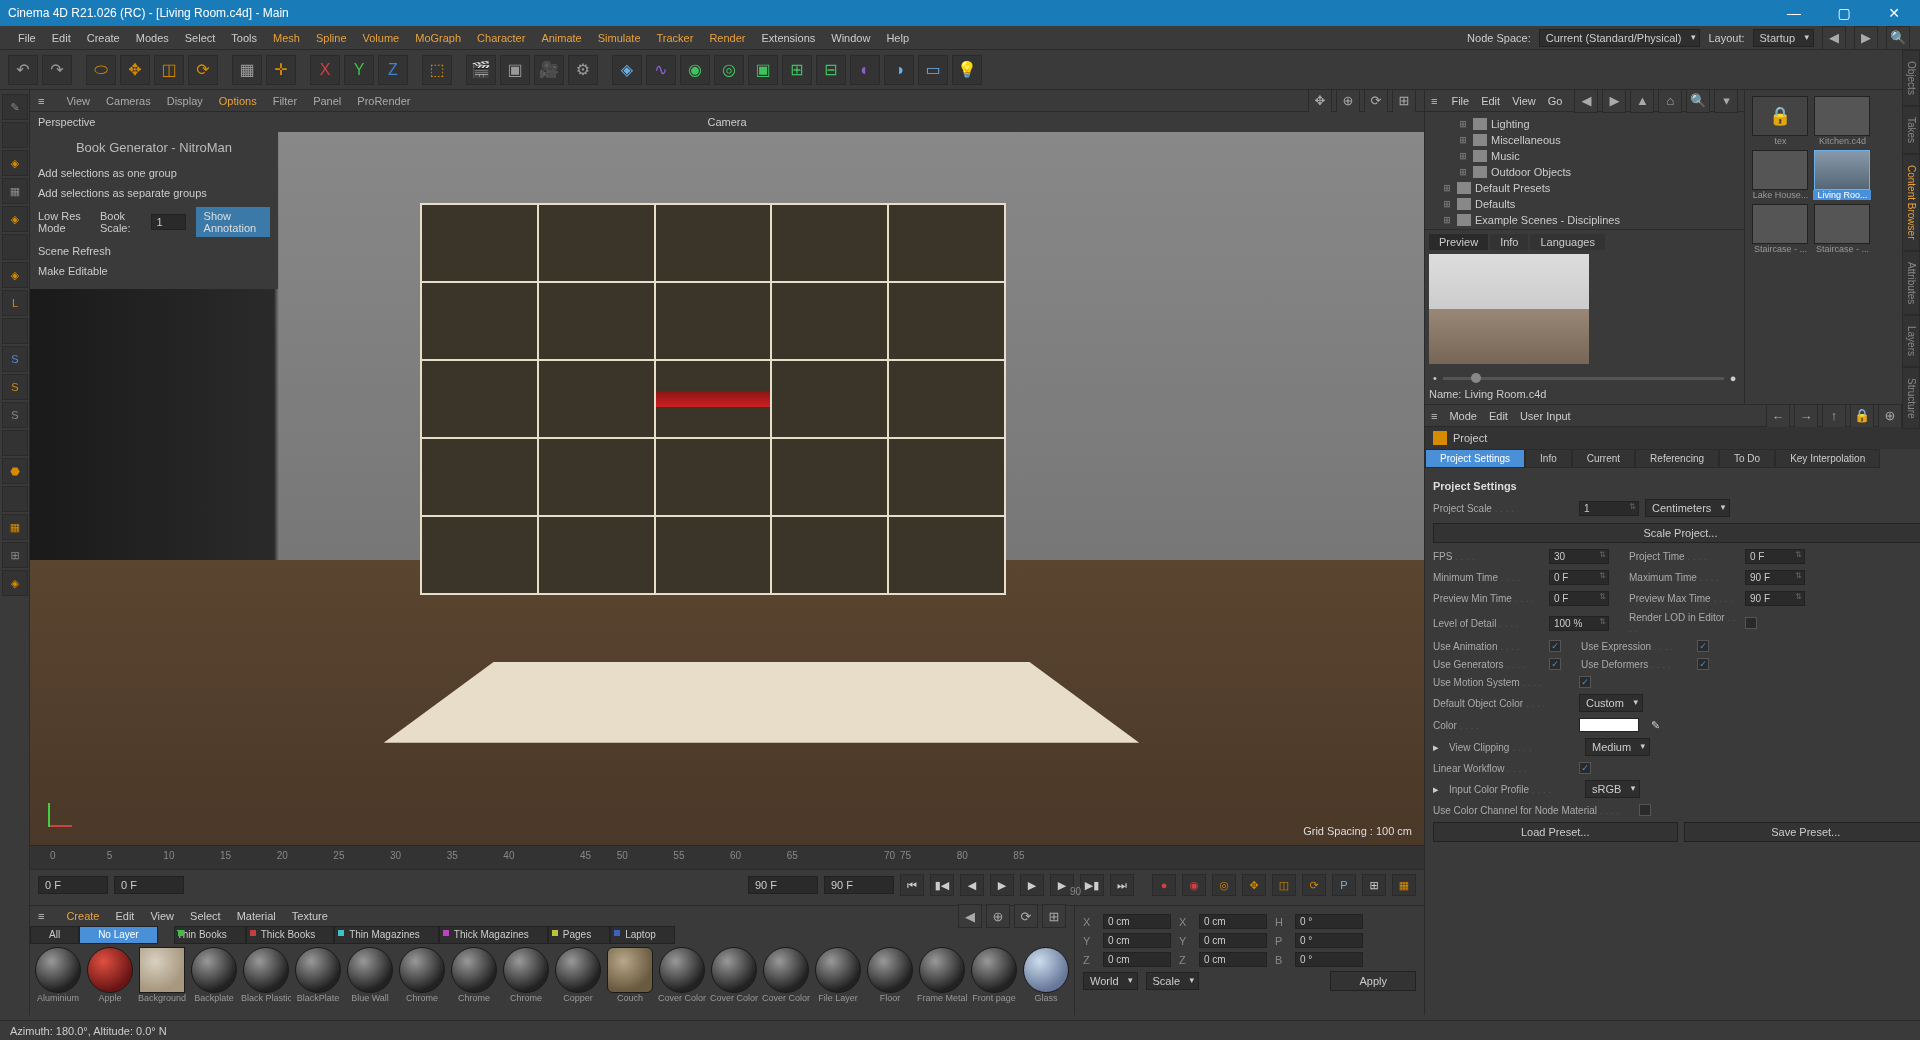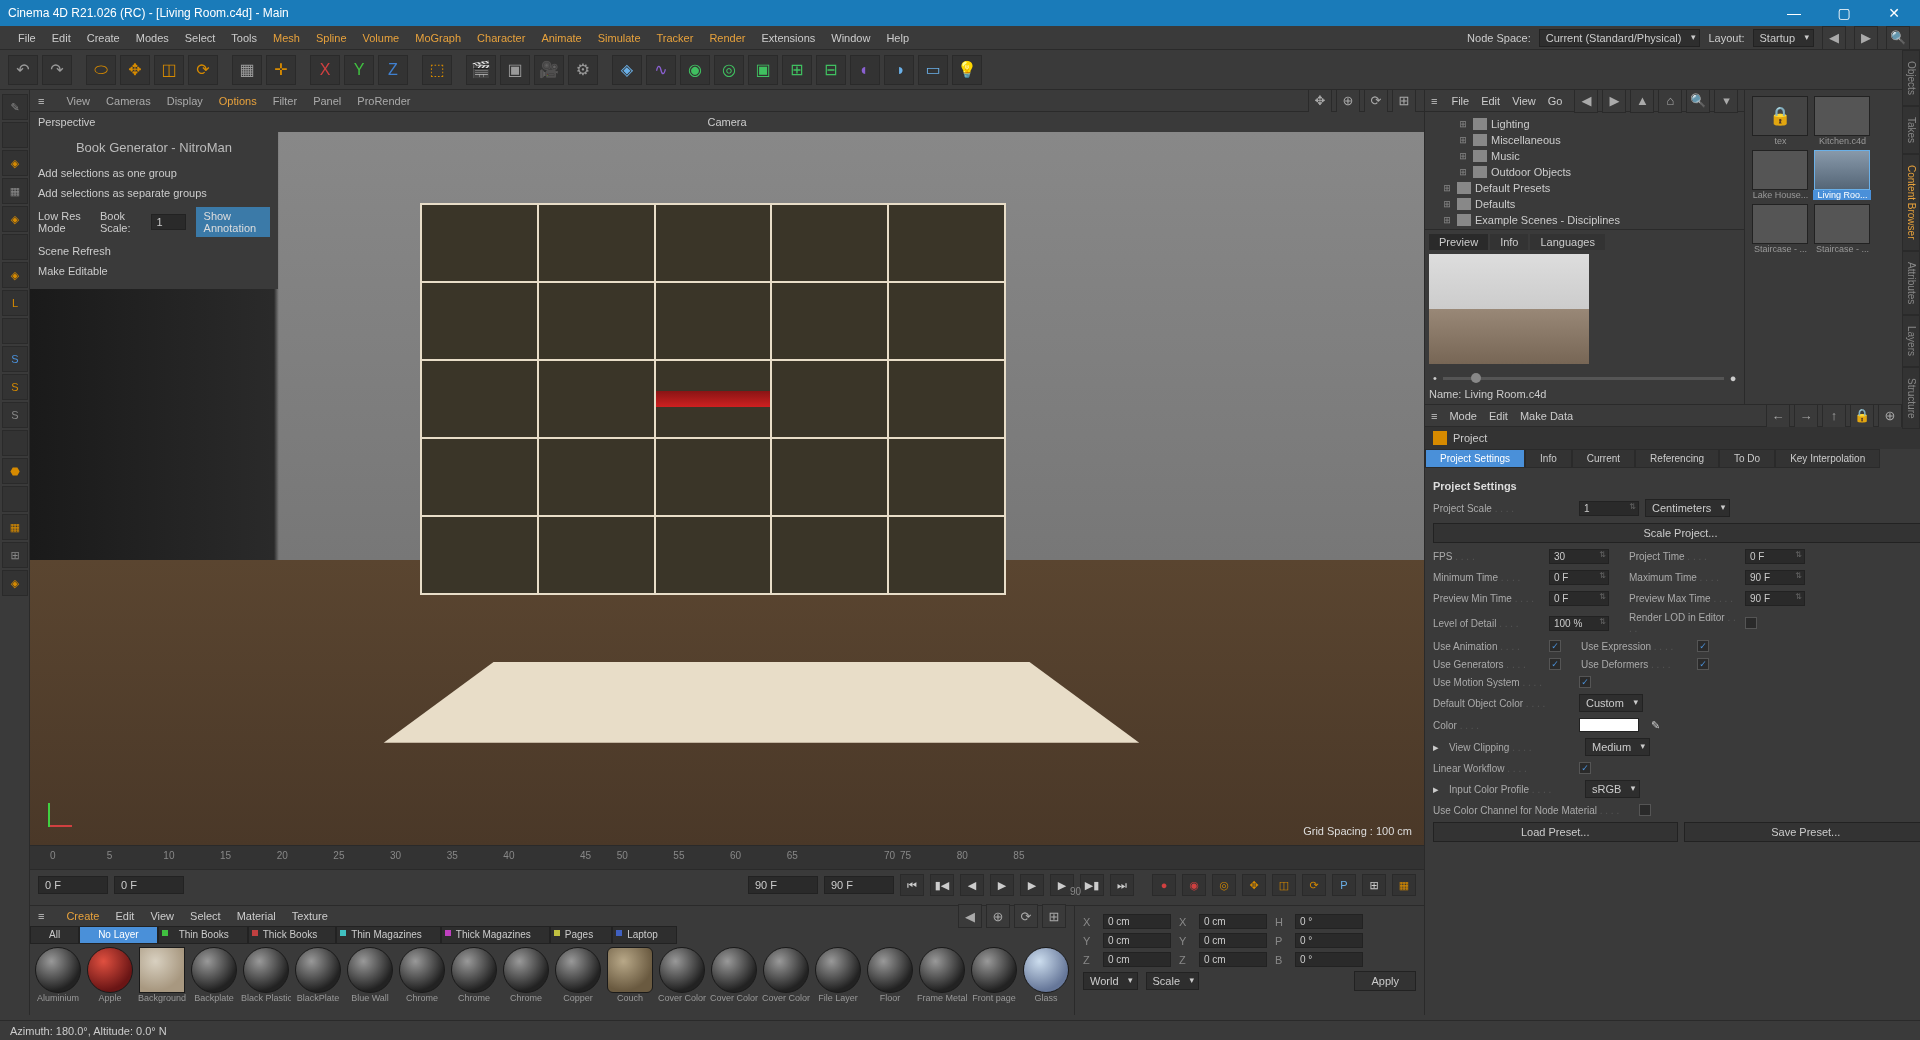--- a/index.html
+++ b/index.html
@@ -81,21 +81,21 @@
 .mat-ball.apple { background: radial-gradient(circle at 35% 30%, #e05040, #6a1515 70%); }
 .mat-ball.bg { background: radial-gradient(circle at 35% 30%, #d8d0c0, #a89880 70%); border-radius: 0; }
 .mat-ball.couch { background: radial-gradient(circle at 35% 30%, #b8a888, #6a5a40 70%); border-radius: 6px; }
 .mat-ball.glass { background: radial-gradient(circle at 35% 30%, #cde, #679 70%); }
 .mat-name { font-size: 9px; color: #999; white-space: nowrap; overflow: hidden; width: 100%; text-align: center; }
 
 .coord-panel { width: 350px; background: #3a3a3a; border-left: 1px solid #2a2a2a; padding: 8px; display: flex; flex-direction: column; gap: 4px; }
 .coord-row { display: flex; gap: 8px; align-items: center; }
 .coord-row label { width: 12px; color: #888; }
 .coord-field { background: #2a2a2a; border: 1px solid #222; padding: 1px 4px; width: 68px; font-size: 10px; }
-.apply-btn { background: #333; border: 1px solid #222; padding: 3px 16px; margin-left: auto; }
+.apply-btn { background: #333; border: 1px solid #222; padding: 3px 28px; margin-left: auto; }
 
 .right-panel { width: 512px; background: #3a3a3a; border-left: 1px solid #2a2a2a; display: flex; flex-direction: column; }
 .rp-top { height: 315px; display: flex; border-bottom: 1px solid #2a2a2a; }
 .tree-area { flex: 1; display: flex; flex-direction: column; }
 .tree-mbar { height: 22px; display: flex; align-items: center; padding: 0 6px; gap: 12px; border-bottom: 1px solid #2a2a2a; }
 .tree-mbar .hamburger { margin-right: 2px; }
 .tree-mbar .vright { margin-left: auto; display: flex; gap: 4px; }
 .tree-body { flex: 1; overflow: hidden; padding: 4px 0; }
 .tree-item { display: flex; align-items: center; padding: 2px 4px; gap: 4px; }
 .tree-item .exp { width: 12px; color: #888; font-size: 9px; text-align: center; }
@@ -396,21 +396,21 @@
           <div style="margin-left:auto;display:flex;gap:4px">
             <div class="icon-btn">◀</div>
             <div class="icon-btn">⊕</div>
             <div class="icon-btn">⟳</div>
             <div class="icon-btn">⊞</div>
           </div>
         </div>
         <div class="layer-tabs" id="layer-tabs">
             <div class="layer-tab">All</div>
             <div class="layer-tab active">No Layer</div>
-            <div class="layer-tab" style="padding-left: 20px;"><span class="dot" style="background: rgb(64, 192, 64);"></span>Thin Books</div>
+            <div class="layer-tab" style="padding-left: 2px; margin-left: 16px;"><span class="dot" style="background: rgb(64, 192, 64);"></span>Thin Books</div>
             <div class="layer-tab" style="padding-left: 14px;"><span class="dot" style="background: rgb(192, 64, 64);"></span>Thick Books</div>
             <div class="layer-tab" style="padding-left: 14px;"><span class="dot" style="background: rgb(64, 192, 192);"></span>Thin Magazines</div>
             <div class="layer-tab" style="padding-left: 14px;"><span class="dot" style="background: rgb(192, 64, 192);"></span>Thick Magazines</div>
             <div class="layer-tab" style="padding-left: 14px;"><span class="dot" style="background: rgb(192, 192, 64);"></span>Pages</div>
             <div class="layer-tab" style="padding-left: 14px;"><span class="dot" style="background: rgb(64, 96, 192);"></span>Laptop</div>
           </div>
         <div class="mat-grid" id="mat-grid">
             <div class="mat-swatch">
               <div class="mat-ball"></div>
               <div class="mat-name">Aluminium</div>
@@ -631,21 +631,21 @@
           </div>
       </div>
     </div>
 
     <div class="attr-area">
       <div class="attr-mbar">
         <span class="hamburger">≡</span>
         <div id="attr-menu-items" style="display:flex;gap:12px">
             <span>Mode</span>
             <span>Edit</span>
-            <span>Make Data</span>
+            <span>User Input</span>
           </div>
         <div class="vright">
           <div class="icon-btn">←</div>
           <div class="icon-btn">→</div>
           <div class="icon-btn">↑</div>
           <div class="icon-btn">🔒</div>
           <div class="icon-btn">⊕</div>
           <div class="icon-btn">▾</div>
         </div>
       </div>

